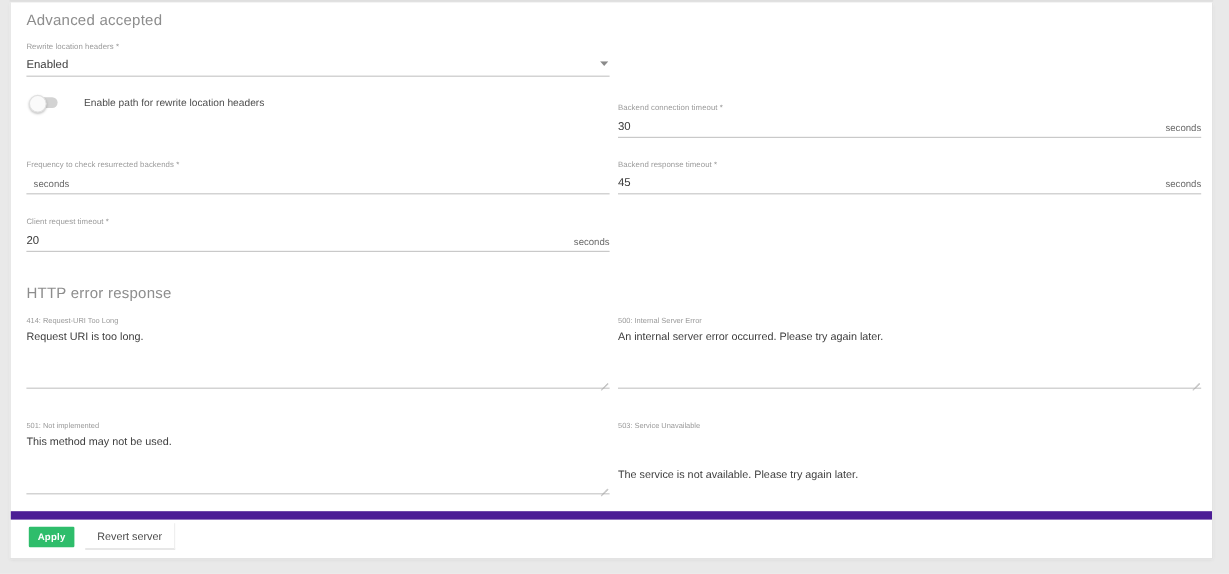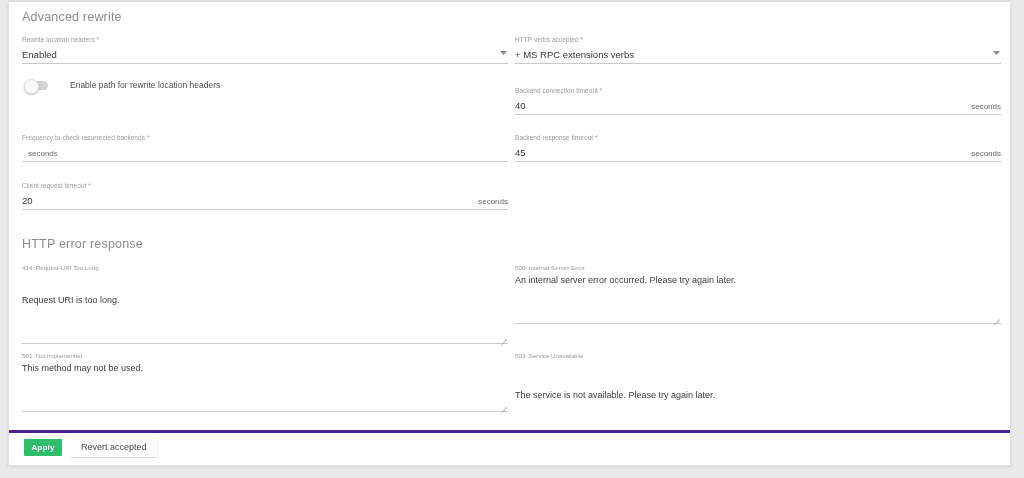--- a/index.html
+++ b/index.html
@@ -161,21 +161,21 @@
   .grip i:nth-child(2){ width:5px; bottom:1px; right:0; transform: rotate(-45deg) translateX(0); }
   .grip i:nth-child(3){ width:3px; bottom:1px; }
 
   
   .footer {
     position: absolute;
     left: 0;
     right: 0;
     bottom: 0;
     height: 32px;
-    border-top: 3px solid #4c1d95;
+    border-top: 7px solid #4c1d95;
     background: #fff;
   }
   .btn-apply {
     position: absolute;
     left: 15px;
     top: 6px;
     width: 38px;
     height: 17px;
     background: #2ebd6b;
     color: #ffffff;
@@ -209,57 +209,46 @@
   }
 </style>
 </head>
 <body>
 
 <div id="screen">
   <div class="edge-shadow"></div>
 
   <div class="card">
 
-    <div class="section-title" style="left:13px; top:8px;">Advanced rewrite</div>
+    <div class="section-title" style="left:13px; top:8px;">Advanced accepted</div>
 
     <div class="field" style="left:13px; top:33px; width:486px;">
       <span class="flabel">Rewrite location headers *</span>
       <div class="fline">
         <span class="fvalue">Enabled</span>
         <span class="chev">
           <svg width="7" height="5" viewBox="0 0 7 5">
               <path d="M0 0 L3.5 4 L7 0 Z" fill="#8a8a8a"></path>
             </svg>
         </span>
       </div>
     </div>
 
-    <div class="field" style="left:506px; top:33px; width:486px;">
-      <span class="flabel">HTTP verbs accepted *</span>
-      <div class="fline">
-        <span class="fvalue">+ MS RPC extensions verbs</span>
-        <span class="chev">
-          <svg width="7" height="5" viewBox="0 0 7 5">
-              <path d="M0 0 L3.5 4 L7 0 Z" fill="#8a8a8a"></path>
-            </svg>
-        </span>
-      </div>
-    </div>
 
     <div class="toggle-row" style="left:17px; top:78px;">
       <span class="track">
         <span class="knob"></span>
       </span>
       <span class="toggle-label">Enable path for rewrite location headers</span>
     </div>
 
     <div class="field" style="left:506px; top:84px; width:486px;">
       <span class="flabel">Backend connection timeout *</span>
       <div class="fline">
-        <span class="fvalue">40</span>
+        <span class="fvalue">30</span>
         <span class="suffix">seconds</span>
       </div>
     </div>
 
     <div class="field" style="left:13px; top:131px; width:486px;">
       <span class="flabel">Frequency to check resurrected backends *</span>
       <div class="fline">
         <span class="suffix">seconds</span>
       </div>
     </div>
@@ -277,21 +266,21 @@
       <div class="fline">
         <span class="fvalue">20</span>
         <span class="suffix">seconds</span>
       </div>
     </div>
 
     <div class="section-title" style="left:13px; top:235px;">HTTP error response</div>
 
     <div class="ta-block" style="left:13px; top:261px; width:486px;">
       <span class="ta-label">414: Request-URI Too Long</span>
-      <div class="ta-box" style="height:52px;margin-top:20px;">
+      <div class="ta-box" style="height:52px;">
         <div class="ta-text">Request URI is too long.</div>
         <span class="grip">
           <i></i>
             <i></i>
             <i></i>
         </span>
       </div>
     </div>
 
     <div class="ta-block" style="left:13px; top:349px; width:486px;">
@@ -325,17 +314,17 @@
         <span class="grip">
           <i></i>
             <i></i>
             <i></i>
         </span>
       </div>
     </div>
 
     <div class="footer">
       <button class="btn-apply">Apply</button>
-      <button class="btn-revert">Revert accepted</button>
+      <button class="btn-revert">Revert server</button>
     </div>
 
   </div>
 </div>
 
 </body></html>

